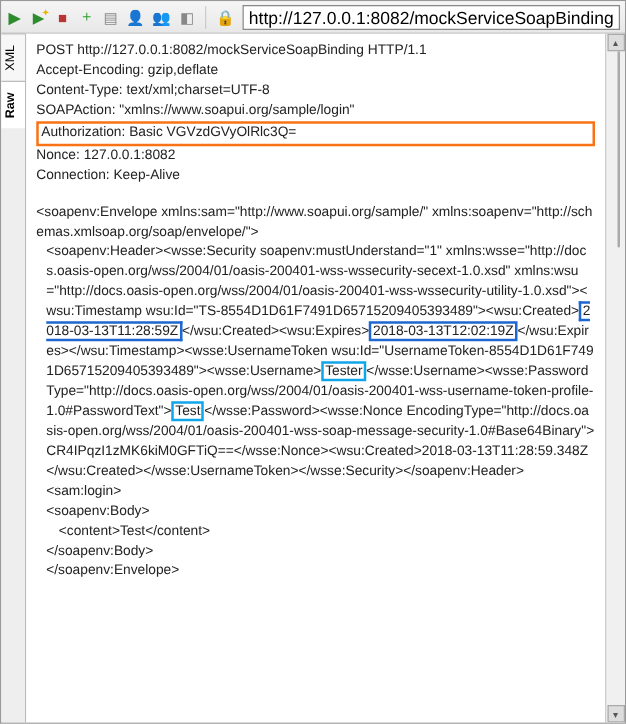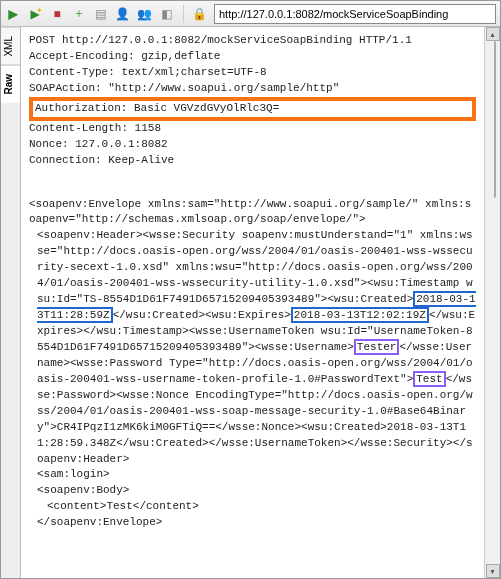--- a/index.html
+++ b/index.html
@@ -36,21 +36,21 @@
   .run2  { color: #2e8b2e; position: relative; }
   .stop  { color: #b33; }
   .plus  { color: #2ea02e; }
   .sep   { width:1px; height:18px; background:#ccc; margin:0 2px;}
   .lock  { color:#444; font-size:12px;}
   .urlbox {
     flex:1;
     height: 20px;
     border:1px solid #888;
     padding: 2px 4px;
-    font-size: 11px;
+    font-size: 14px;
     background:#fff;
     display:flex;
     align-items:center;
   }
   .main {
     display:flex;
     height: calc(579px - 26px - 2px);
   }
   .tabs {
     width: 20px;
@@ -69,45 +69,45 @@
     background:#f7f7f7;
     cursor:pointer;
   }
   .tab.active {
     background:#fff;
     font-weight:bold;
   }
   .content {
     flex:1;
     padding: 6px 8px;
-    font-family: Liberation Mono, monospace;
+    font-family: Liberation Sans, sans-serif;
     font-size: 11px;
     line-height: 1.45;
     color:#222;
     overflow-wrap: break-word;
     word-break: break-all;
     overflow-y: auto;
     background:#fff;
   }
   .headers span { display:block; }
   .hl-orange {
-    border: 4px solid #f97316;
+    border: 2px solid #f97316;
     padding: 0 2px;
     display:inline;
   }
   .hl-blue {
     border: 2px solid #1e66d0;
     padding: 0 1px;
   }
   .hl-red {
-    border: 2px solid #8b5cf6;
+    border: 2px solid #0ea5e9;
     padding: 0 1px;
   }
   .body-block {
-    margin-top: 28px;
+    margin-top: 14px;
   }
   .ind1 { padding-left: 8px; display:block;}
   .ind2 { padding-left: 18px; display:block;}
   .scrollbar {
     width:16px;
     background:#f0f0f0;
     border-left:1px solid #ccc;
     display:flex;
     flex-direction:column;
     align-items:center;
@@ -153,35 +153,35 @@
   <div class="tabs">
     <div class="tab">XML</div>
     <div class="tab active">Raw</div>
   </div>
 
   <div class="content">
     <div class="headers">
       <span>POST http://127.0.0.1:8082/mockServiceSoapBinding HTTP/1.1</span>
       <span>Accept-Encoding: gzip,deflate</span>
       <span>Content-Type: text/xml;charset=UTF-8</span>
-      <span>SOAPAction: "http://www.soapui.org/sample/http"</span>
+      <span>SOAPAction: "xmlns://www.soapui.org/sample/login"</span>
       <span>
           <span class="hl-orange">Authorization: Basic VGVzdGVyOlRlc3Q=</span>
         </span>
-      <span>Content-Length: 1158</span>
       <span>Nonce: 127.0.0.1:8082</span>
       <span>Connection: Keep-Alive</span>
     </div>
 
     <div class="body-block">
       <span>&lt;soapenv:Envelope xmlns:sam="http://www.soapui.org/sample/" xmlns:soapenv="http://schemas.xmlsoap.org/soap/envelope/"&gt;</span>
       <span class="ind1"><span>&lt;soapenv:Header&gt;&lt;wsse:Security soapenv:mustUnderstand="1" xmlns:wsse="http://docs.oasis-open.org/wss/2004/01/oasis-200401-wss-wssecurity-secext-1.0.xsd" xmlns:wsu="http://docs.oasis-open.org/wss/2004/01/oasis-200401-wss-wssecurity-utility-1.0.xsd"&gt;&lt;wsu:Timestamp wsu:Id="TS-8554D1D61F7491D65715209405393489"&gt;&lt;wsu:Created&gt;</span><span class="hl-blue">2018-03-13T11:28:59Z</span><span>&lt;/wsu:Created&gt;&lt;wsu:Expires&gt;</span><span class="hl-blue">2018-03-13T12:02:19Z</span><span>&lt;/wsu:Expires&gt;&lt;/wsu:Timestamp&gt;&lt;wsse:UsernameToken wsu:Id="UsernameToken-8554D1D61F7491D65715209405393489"&gt;&lt;wsse:Username&gt;</span><span class="hl-red">Tester</span><span>&lt;/wsse:Username&gt;&lt;wsse:Password Type="http://docs.oasis-open.org/wss/2004/01/oasis-200401-wss-username-token-profile-1.0#PasswordText"&gt;</span><span class="hl-red">Test</span><span>&lt;/wsse:Password&gt;&lt;wsse:Nonce EncodingType="http://docs.oasis-open.org/wss/2004/01/oasis-200401-wss-soap-message-security-1.0#Base64Binary"&gt;CR4IPqzI1zMK6kiM0GFTiQ==&lt;/wsse:Nonce&gt;&lt;wsu:Created&gt;2018-03-13T11:28:59.348Z&lt;/wsu:Created&gt;&lt;/wsse:UsernameToken&gt;&lt;/wsse:Security&gt;&lt;/soapenv:Header&gt;</span></span>
       <span class="ind1">&lt;sam:login&gt;</span>
       <span class="ind1">&lt;soapenv:Body&gt;</span>
       <span class="ind2">&lt;content&gt;Test&lt;/content&gt;</span>
+      <span class="ind1">&lt;/soapenv:Body&gt;</span>
       <span class="ind1">&lt;/soapenv:Envelope&gt;</span>
     </div>
   </div>
 
   <div class="scrollbar">
     <div class="sb-btn">▴</div>
     <div class="sb-track">
       <div class="sb-thumb"></div>
     </div>
     <div class="sb-btn">▾</div>

